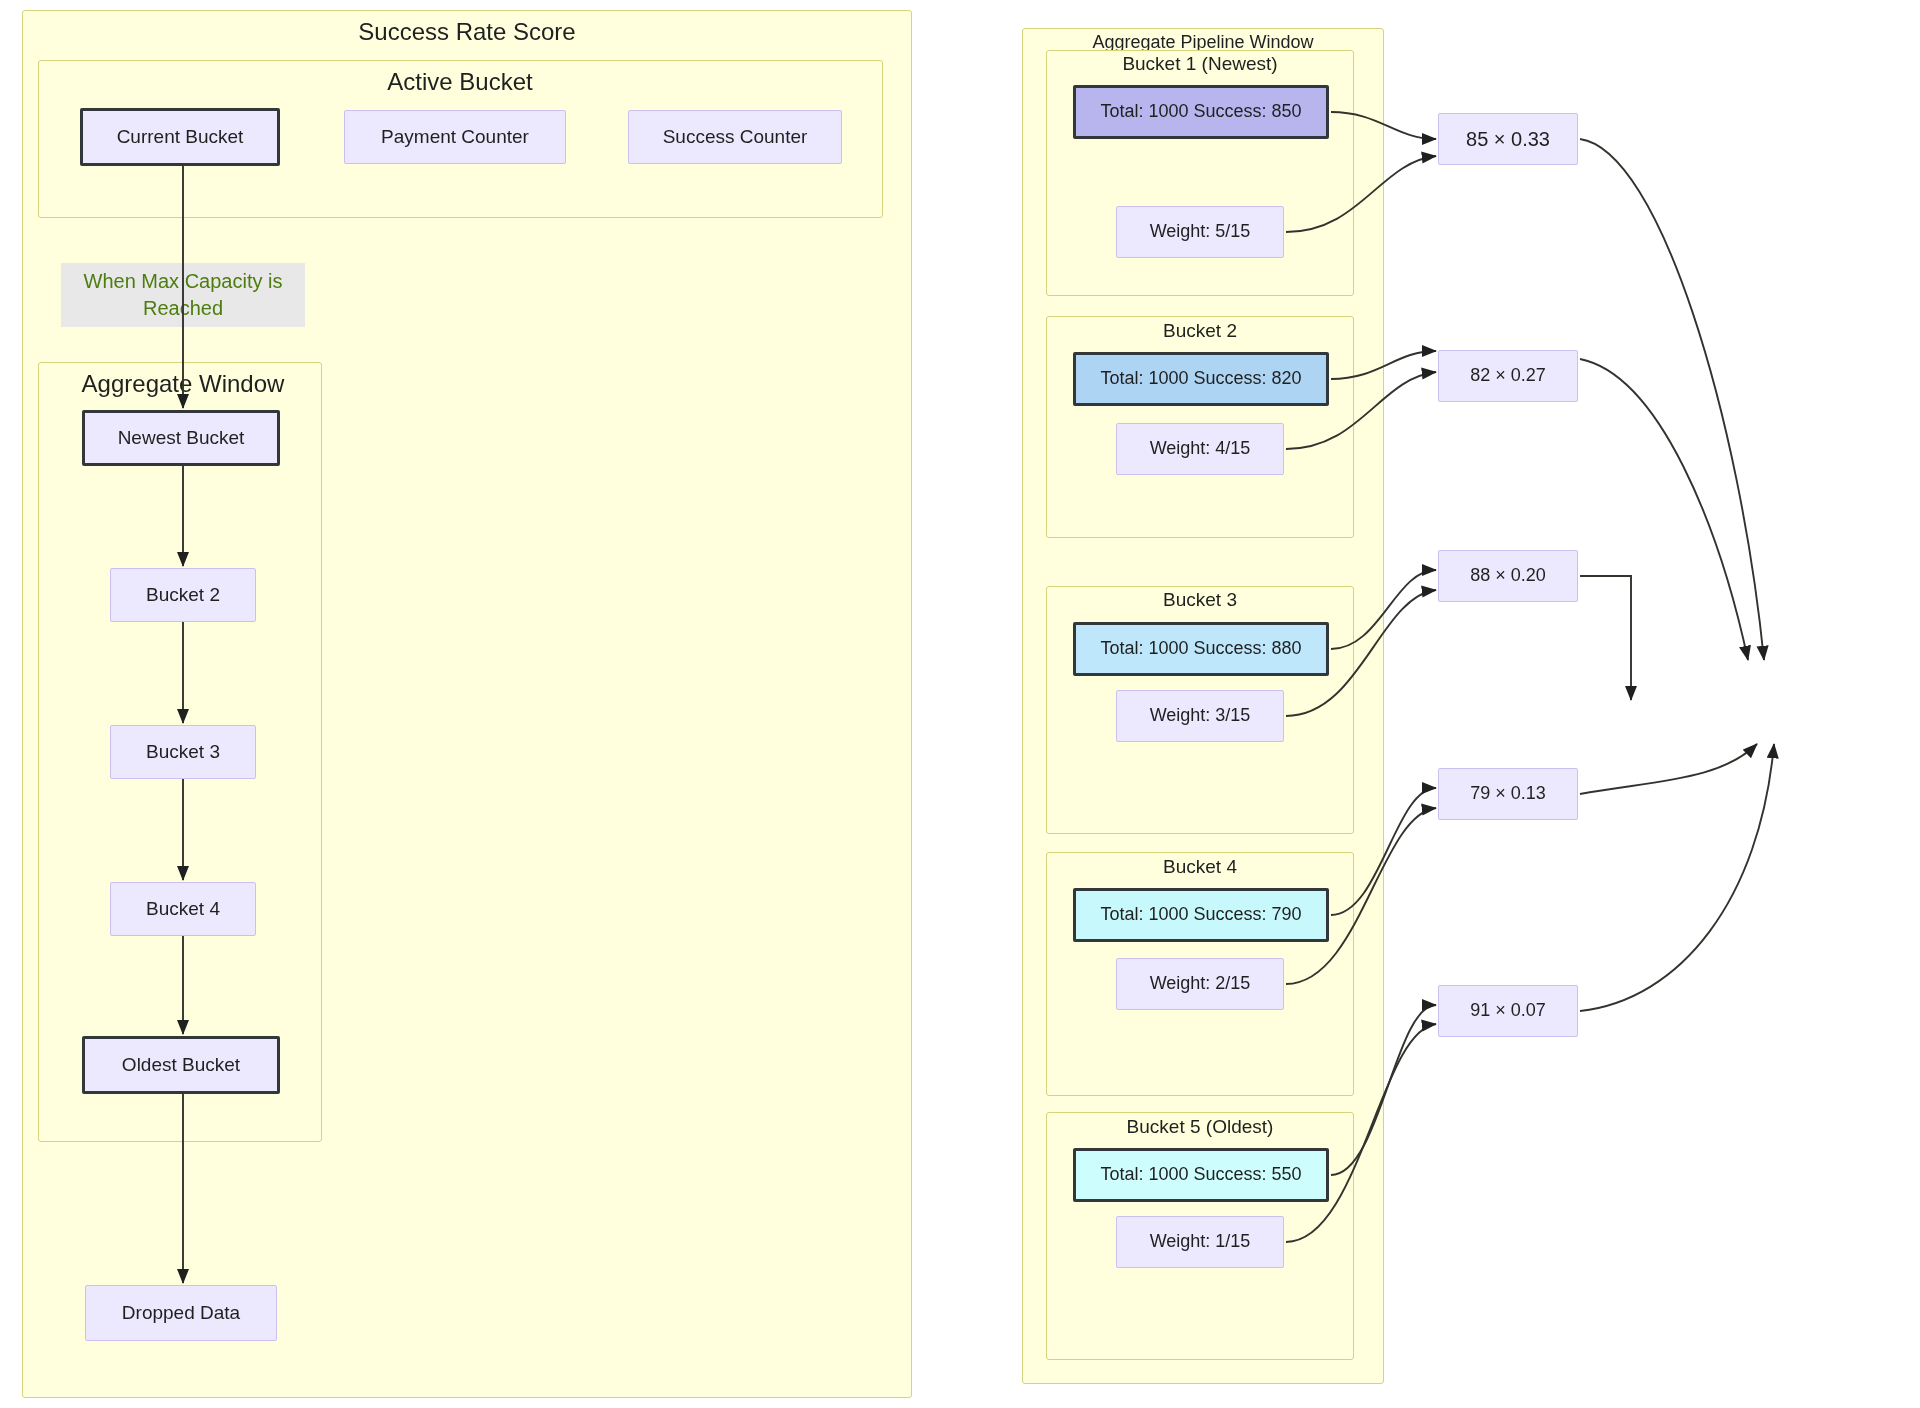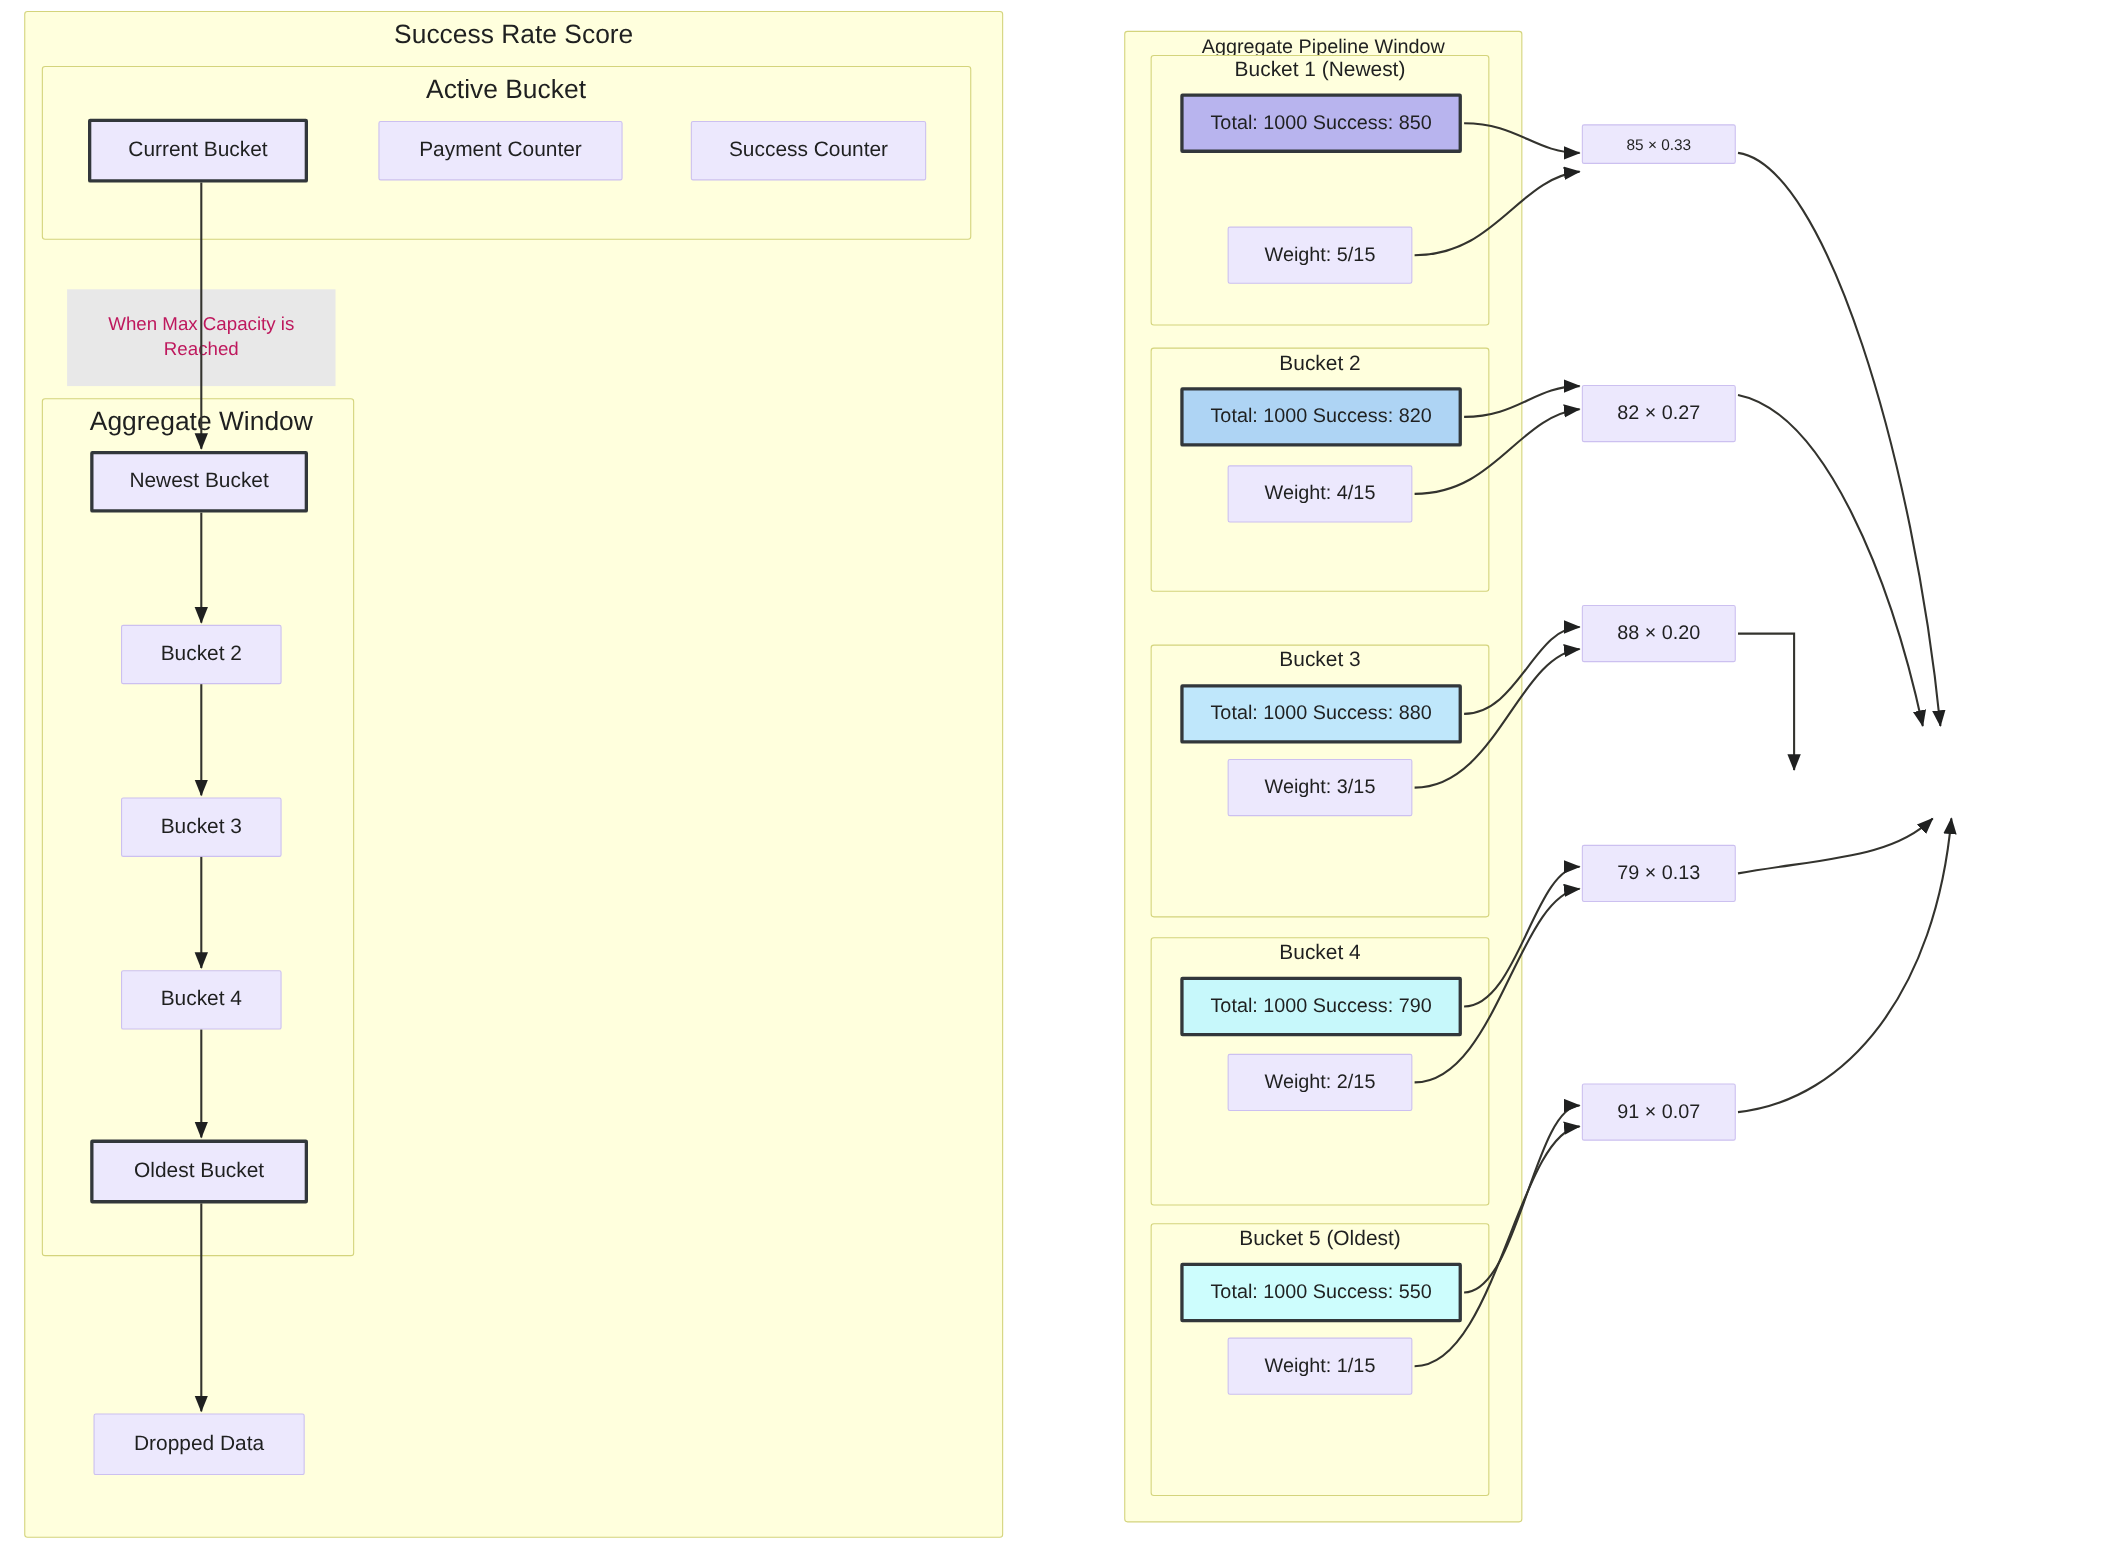--- a/index.html
+++ b/index.html
@@ -85,25 +85,25 @@
     white-space: nowrap;
     text-align: center;
     transform: translateX(-50%);
   }
 
   
   .edge-label {
     position: absolute;
     box-sizing: border-box;
     background: #e8e8e8;
-    color: #be185d;
-    font-size: 17px;
+    color: #4d7c0f;
+    font-size: 20px;
     line-height: 1.35;
     text-align: center;
-    padding: 21px 8px;
+    padding: 5px 8px;
     transform: translateX(-50%);
   }
 
   svg.edges {
     position: absolute;
     left: 0;
     top: 0;
     width: 1920px;
     height: 1408px;
     pointer-events: none;
@@ -161,21 +161,21 @@
   <div class="cluster" style="left:1046px; top:852px; width:308px; height:244px;"></div>
   <div class="cluster-label" style="left:1200px; top:856px; font-size:19px;">Bucket 4</div>
   <div class="node n-cyan-bold" style="left:1073px; top:888px; width:256px; height:54px; font-size:18px;">Total: 1000 Success: 790</div>
   <div class="node n-lav" style="left:1116px; top:958px; width:168px; height:52px; font-size:18px;">Weight: 2/15</div>
 
   <div class="cluster" style="left:1046px; top:1112px; width:308px; height:248px;"></div>
   <div class="cluster-label" style="left:1200px; top:1116px; font-size:19px;">Bucket 5 (Oldest)</div>
   <div class="node n-cyan2-bold" style="left:1073px; top:1148px; width:256px; height:54px; font-size:18px;">Total: 1000 Success: 550</div>
   <div class="node n-lav" style="left:1116px; top:1216px; width:168px; height:52px; font-size:18px;">Weight: 1/15</div>
 
-  <div class="node n-lav" style="left:1438px; top:113px; width:140px; height:36px; font-size:14px;">85 × 0.33</div>
+  <div class="node n-lav" style="left:1438px; top:113px; width:140px; height:52px; font-size:20px;">85 × 0.33</div>
   <div class="node n-lav" style="left:1438px; top:350px; width:140px; height:52px; font-size:18px;">82 × 0.27</div>
   <div class="node n-lav" style="left:1438px; top:550px; width:140px; height:52px; font-size:18px;">88 × 0.20</div>
   <div class="node n-lav" style="left:1438px; top:768px; width:140px; height:52px; font-size:18px;">79 × 0.13</div>
   <div class="node n-lav" style="left:1438px; top:985px; width:140px; height:52px; font-size:18px;">91 × 0.07</div>
 
 
   <svg class="edges" viewBox="0 0 1920 1408">
     <defs>
       <marker id="ah" markerWidth="9" markerHeight="9" refX="7.5" refY="3.2" orient="auto" markerUnits="strokeWidth">
         <path class="arrow" d="M0,0 L8,3.2 L0,6.4 z"></path>

